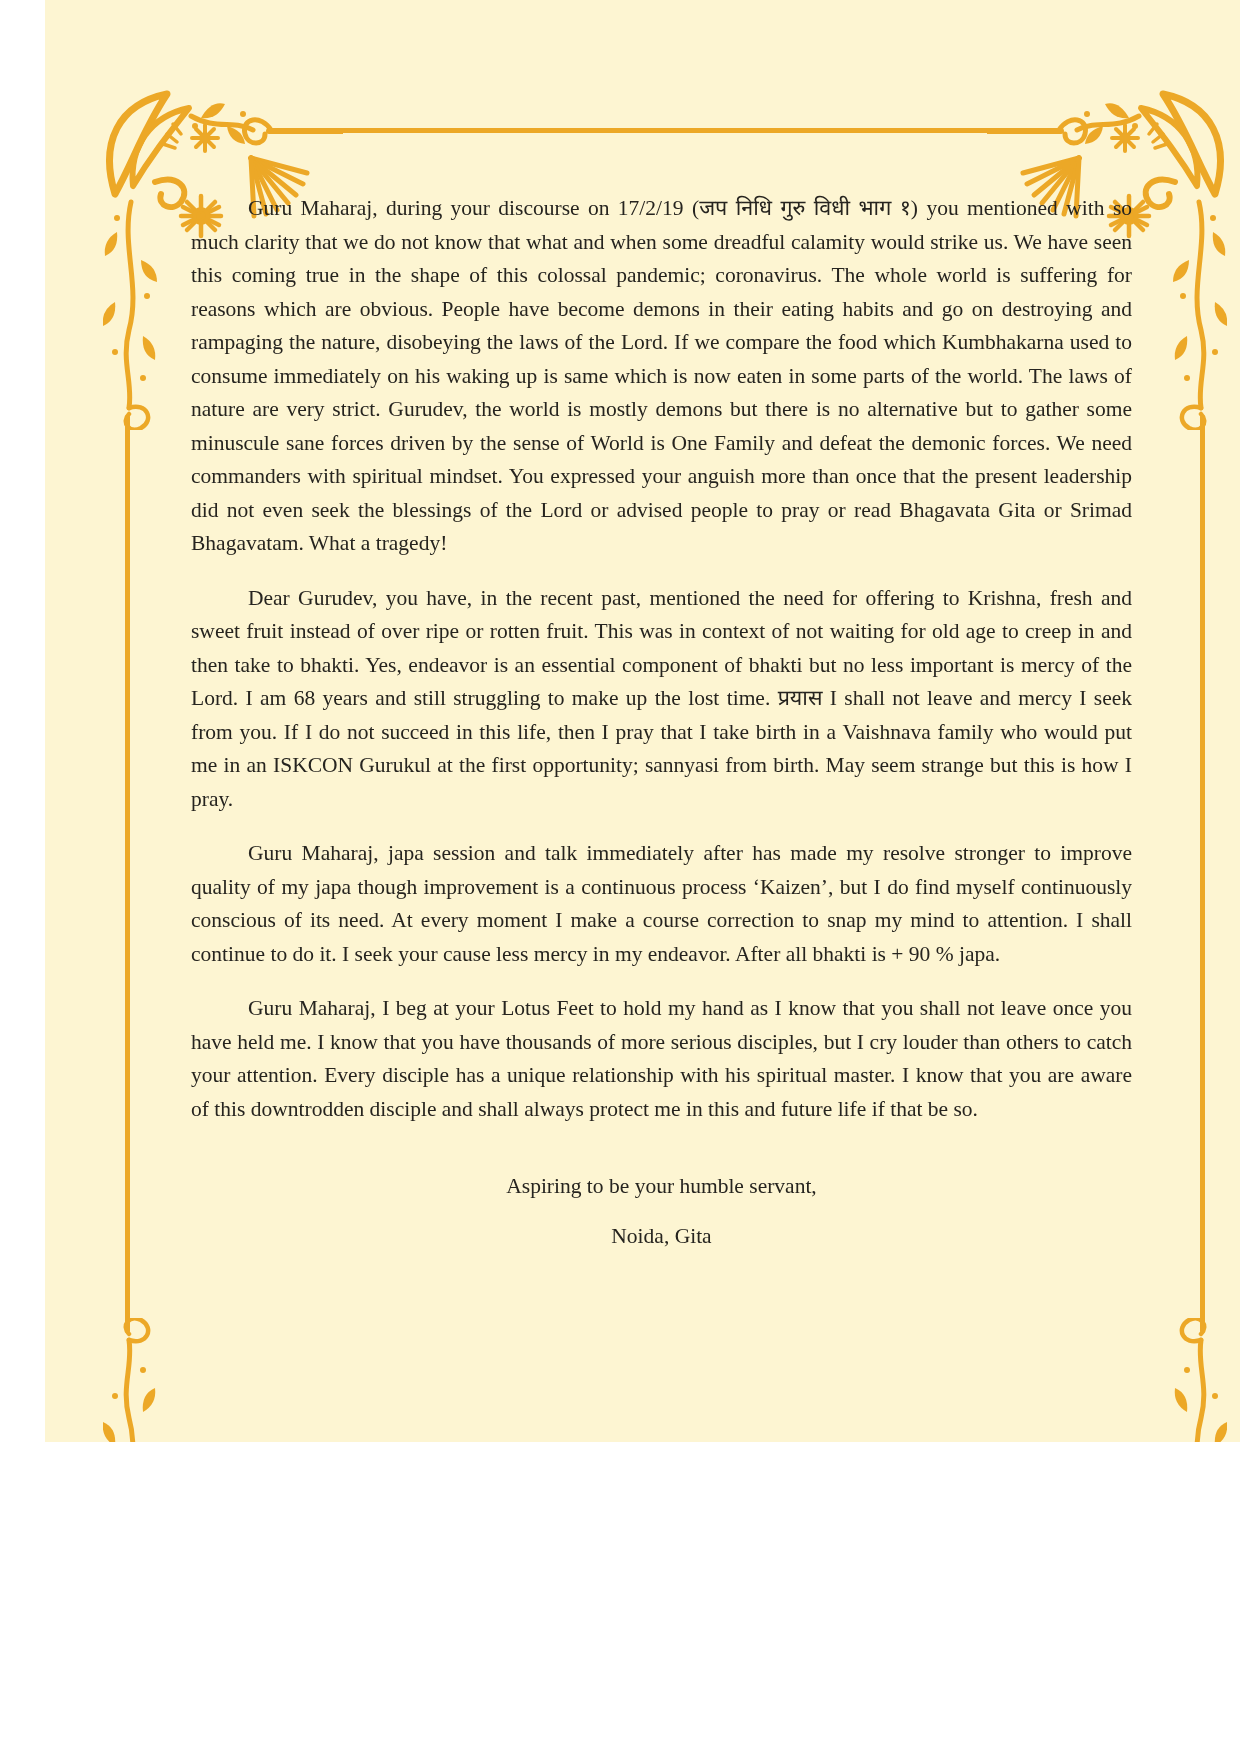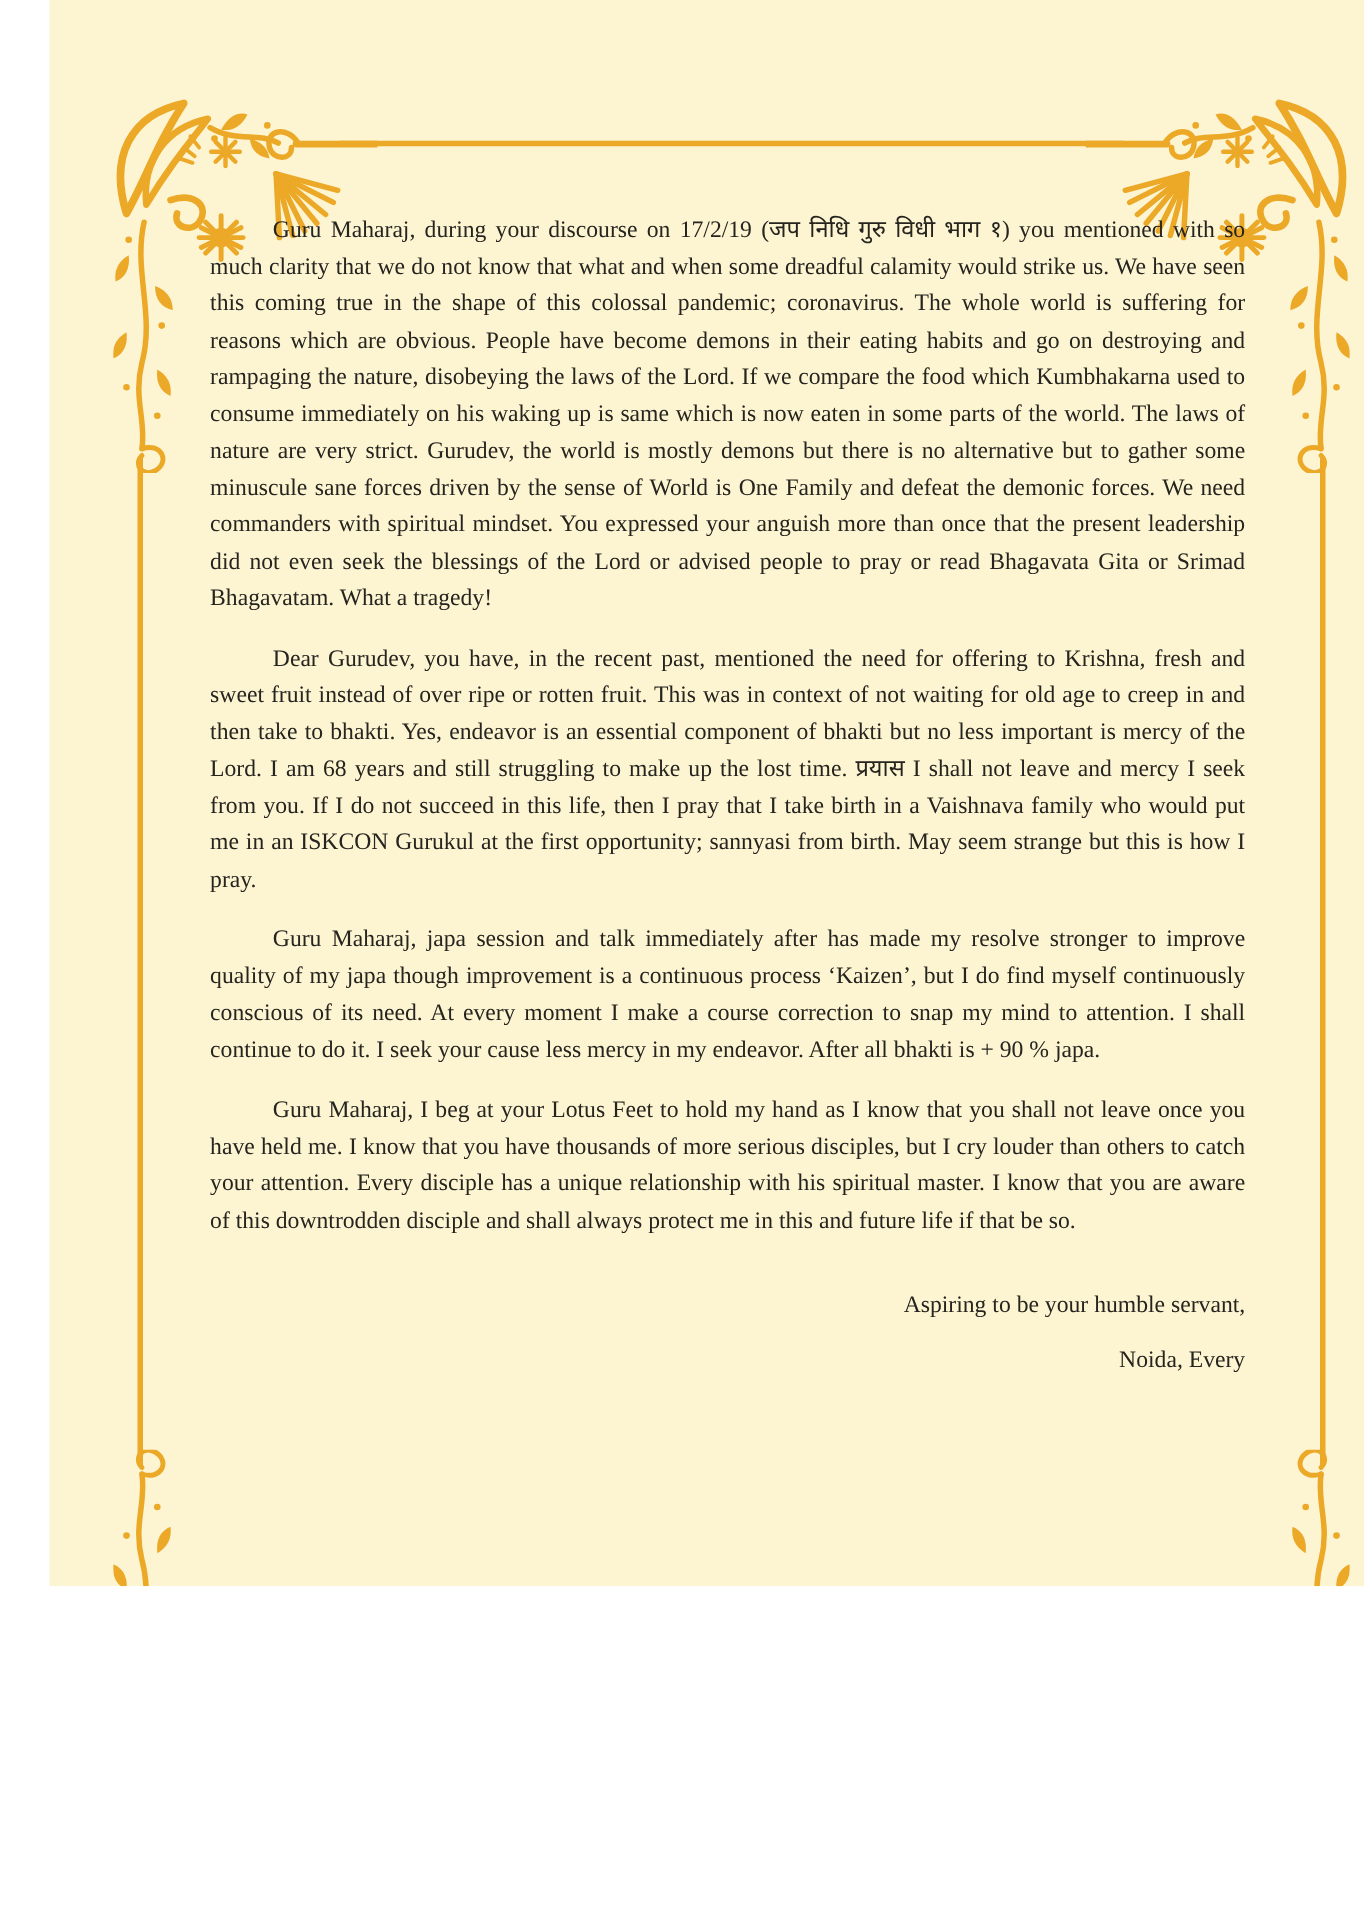--- a/index.html
+++ b/index.html
@@ -41,21 +41,21 @@
     position: absolute;
     left: 146px;
     top: 192px;
     width: 941px;
     font-size: 21.5px;
     line-height: 33.5px;
     text-align: justify;
   }
   .body-para { margin: 0 0 21px 0; text-indent: 57px; }
   .closing { margin-top: 44px; }
-  .closing p { margin: 0 0 16px 0; text-align: right; }
+  .closing p { margin: 0 0 16px 0; text-align: center; }
   .separator {
     position: absolute;
     left: 0; top: 1486px;
     width: 100%;
     text-align: center;
     font-size: 23px;
     font-weight: 600;
     letter-spacing: 7px;
     color: var(--ink);
   }
@@ -161,20 +161,20 @@
   <div class="border-line left"></div>
   <div class="border-line right"></div>
 
   <main class="content">
     <p class="body-para">Guru Maharaj, during your discourse on 17/2/19 (जप निधि गुरु विधी भाग १) you mentioned with so much clarity that we do not know that what and when some dreadful calamity would strike us. We have seen this coming true in the shape of this colossal pandemic; coronavirus. The whole world is suffering for reasons which are obvious. People have become demons in their eating habits and go on destroying and rampaging the nature, disobeying the laws of the Lord. If we compare the food which Kumbhakarna used to consume immediately on his waking up is same which is now eaten in some parts of the world. The laws of nature are very strict. Gurudev, the world is mostly demons but there is no alternative but to gather some minuscule sane forces driven by the sense of World is One Family and defeat the demonic forces. We need commanders with spiritual mindset. You expressed your anguish more than once that the present leadership did not even seek the blessings of the Lord or advised people to pray or read Bhagavata Gita or Srimad Bhagavatam. What a tragedy!</p>
     <p class="body-para">Dear Gurudev, you have, in the recent past, mentioned the need for offering to Krishna, fresh and sweet fruit instead of over ripe or rotten fruit. This was in context of not waiting for old age to creep in and then take to bhakti. Yes, endeavor is an essential component of bhakti but no less important is mercy of the Lord. I am 68 years and still struggling to make up the lost time. प्रयास I shall not leave and mercy I seek from you. If I do not succeed in this life, then I pray that I take birth in a Vaishnava family who would put me in an ISKCON Gurukul at the first opportunity; sannyasi from birth. May seem strange but this is how I pray.</p>
     <p class="body-para">Guru Maharaj, japa session and talk immediately after has made my resolve stronger to improve quality of my japa though improvement is a continuous process ‘Kaizen’, but I do find myself continuously conscious of its need. At every moment I make a course correction to snap my mind to attention. I shall continue to do it. I seek your cause less mercy in my endeavor. After all bhakti is + 90 % japa.</p>
     <p class="body-para">Guru Maharaj, I beg at your Lotus Feet to hold my hand as I know that you shall not leave once you have held me. I know that you have thousands of more serious disciples, but I cry louder than others to catch your attention. Every disciple has a unique relationship with his spiritual master. I know that you are aware of this downtrodden disciple and shall always protect me in this and future life if that be so.</p>
     <div class="closing">
       <p>Aspiring to be your humble servant,</p>
-      <p>Noida, Every</p>
+      <p>Noida, Gita</p>
     </div>
   </main>
 
   <div class="separator">* * * * *</div>
   <div class="page-number">378</div>
 
 </div>
 
 </body></html>

